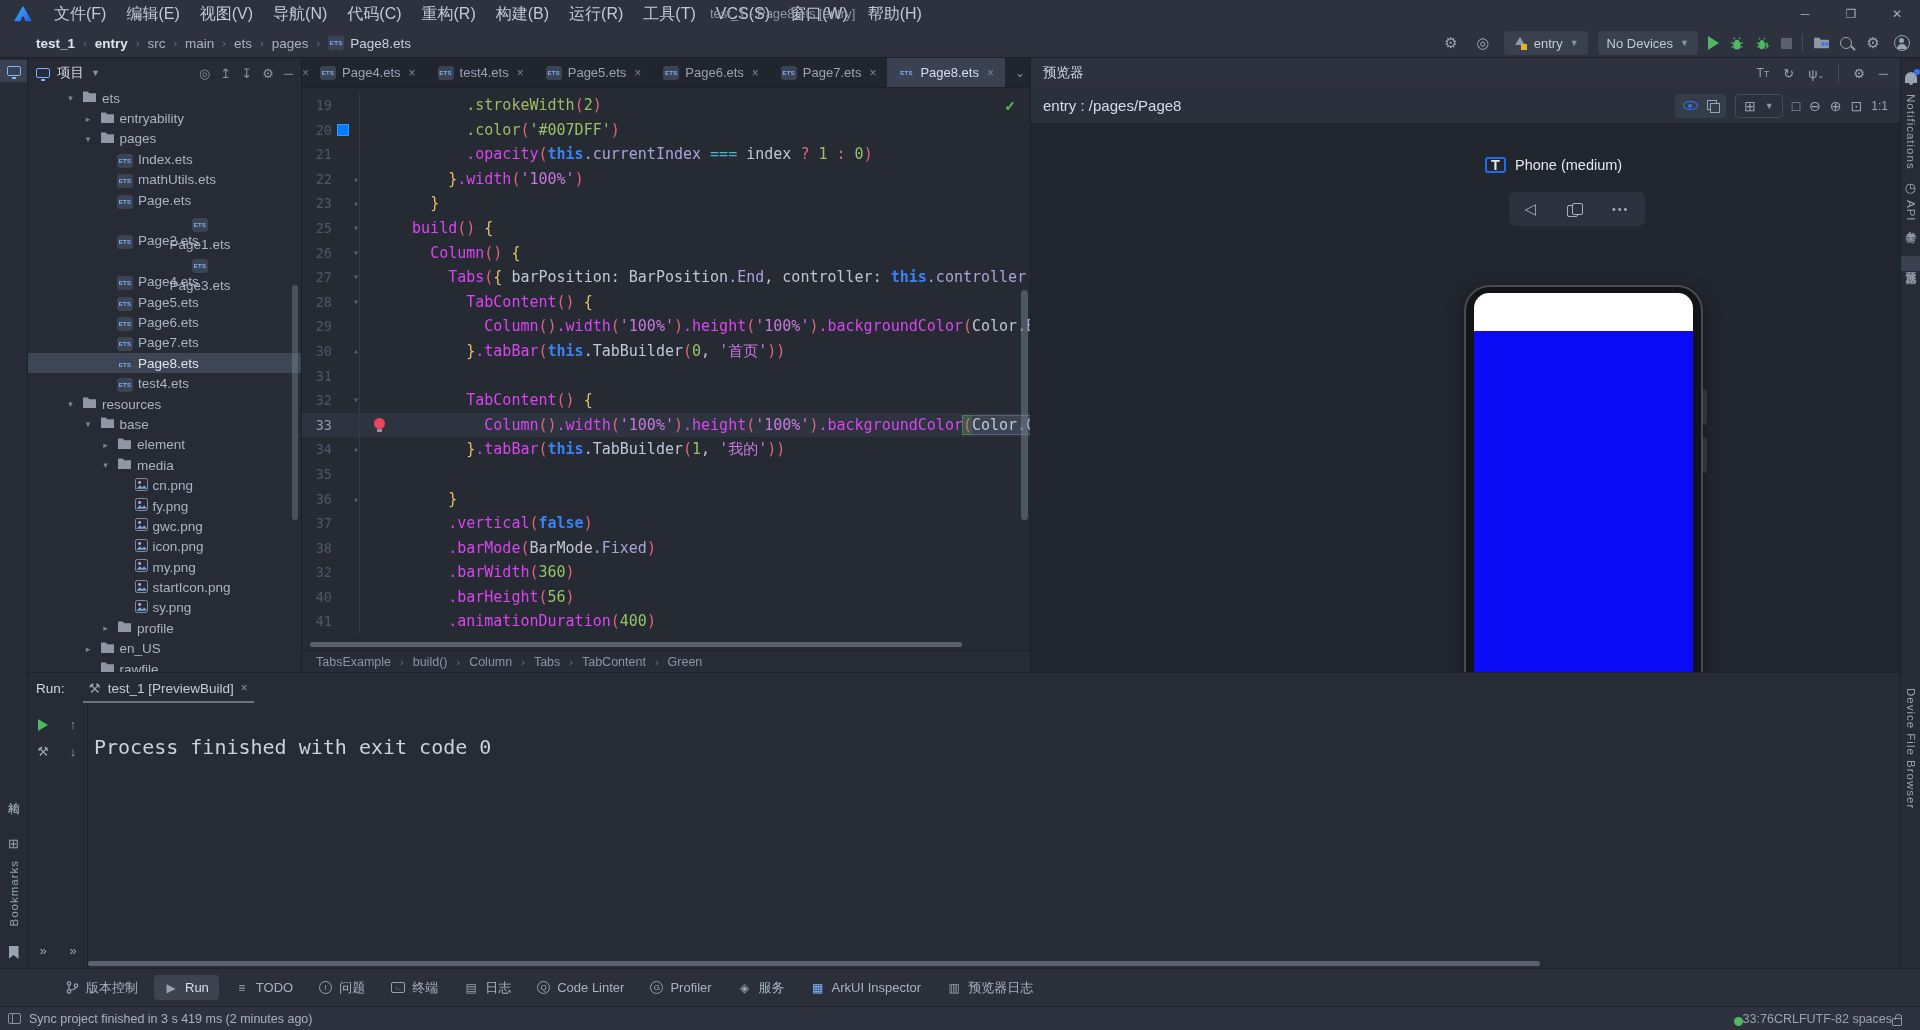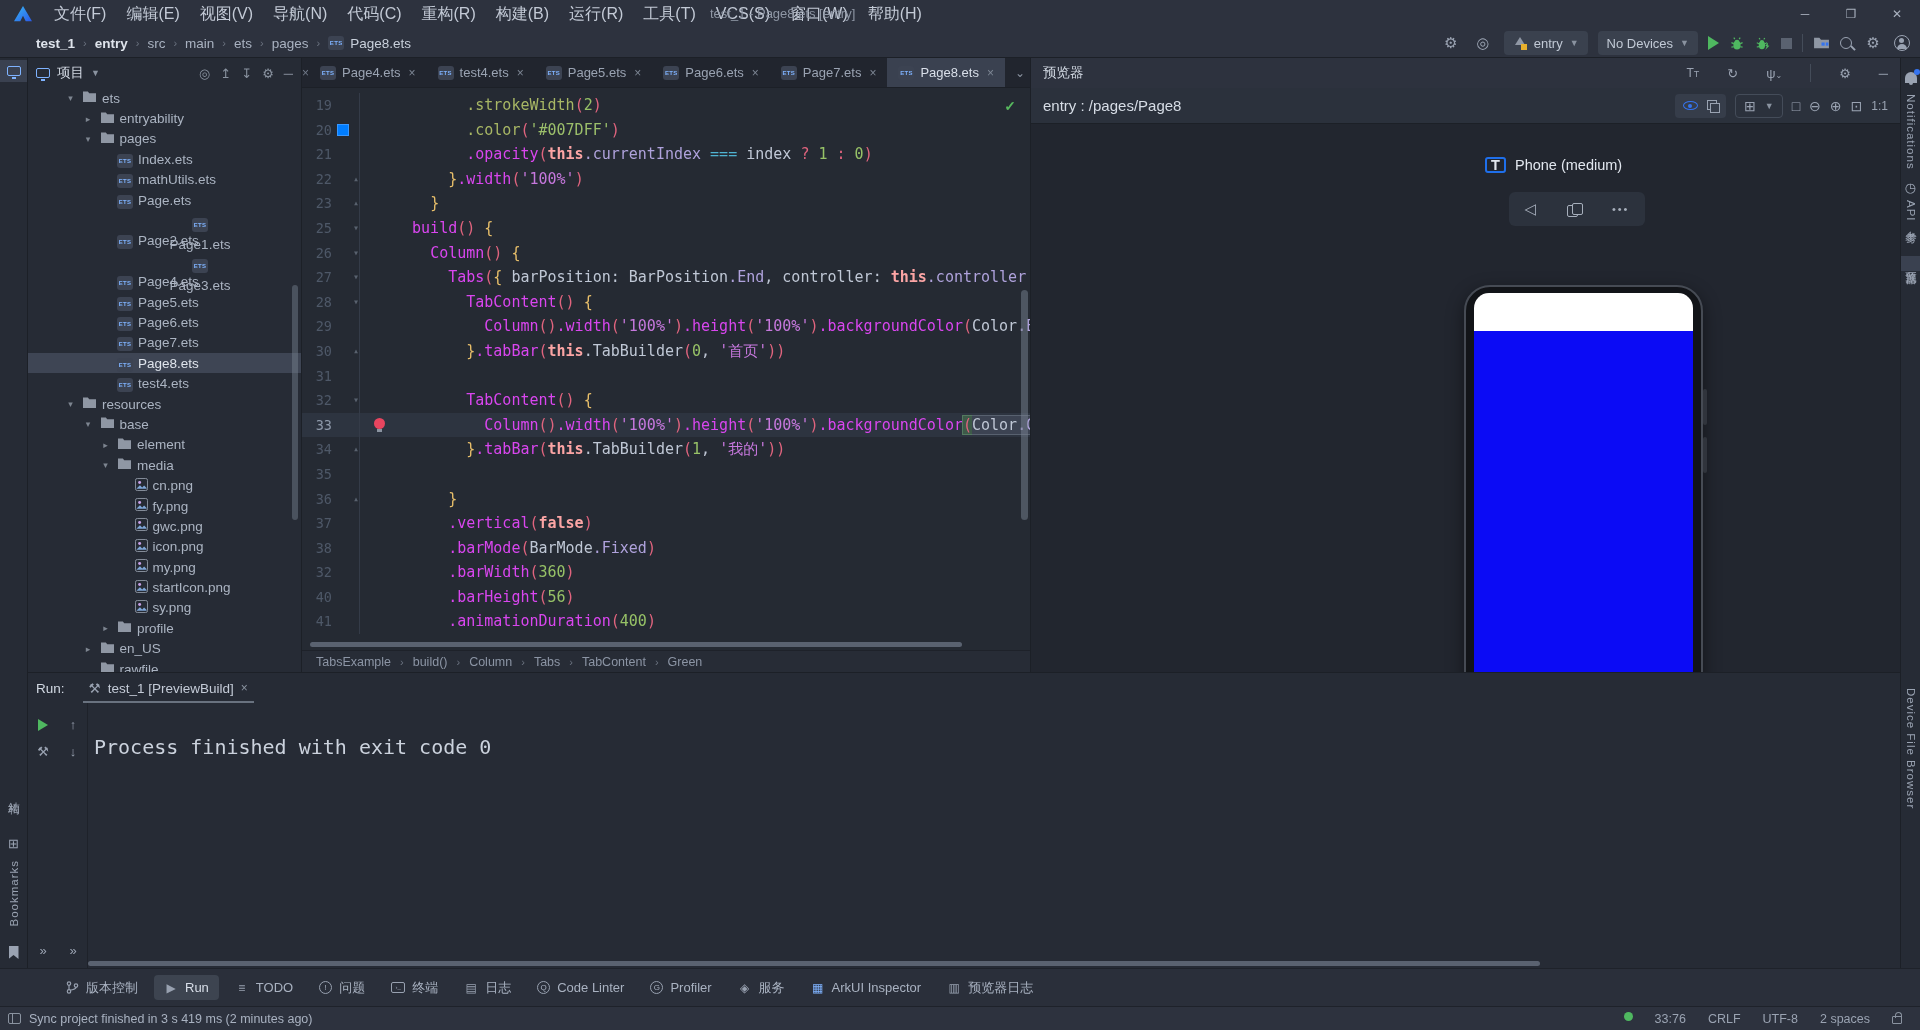--- a/index.html
+++ b/index.html
@@ -80,34 +80,34 @@
   .ln { width:30px; text-align:right; color:#4e5868; font-size:13.5px; flex:none; }
   .cl.active .ln { color:#8e99aa; }
   .gut { width:62px; position:relative; flex:none; }
   .gut::after { content:""; position:absolute; left:27px; top:0; bottom:0; width:1px; background:#343b48; }
   .mk-chip { position:absolute; left:5px; top:6px; width:12px; height:12px; background:#007dff; border:1px solid rgba(160,200,255,.35); }
   .mk-fold { position:absolute; left:21px; top:0; color:#59626f; font-size:10px; }
   .mk-bulb { position:absolute; left:42px; top:5px; width:11px; height:11px; border-radius:50%; background:#e8455f; }
   .mk-bulb::after { content:""; position:absolute; left:3px; top:11px; width:5px; height:3px; background:#8a93a0; }
   .tk-pln { color:#bfc7d5; } .tk-fn { color:#d946ef; } .tk-fng { color:#a8b765; }
   .tk-str { color:#c678dd; } .tk-strg { color:#9cbf6b; } .tk-num { color:#97c267; }
-  .tk-kw { color:#fca5a5; font-weight:bold; } .tk-prop { color:#afa2dc; }
+  .tk-kw { color:#3b82f6; font-weight:bold; } .tk-prop { color:#afa2dc; }
   .tk-par { color:#e0647e; } .tk-brc { color:#e8bf6a; } .tk-op { color:#4fb3d2; }
   .tk-parh { color:#e0647e; background:#3d5a49; box-shadow:0 0 0 1px #547a60; }
   .tk-plnh { color:#bfc7d5; background:#3c4352; box-shadow:0 1px 0 #58616f, 0 -1px 0 #58616f; }
   .tk-proph { color:#afa2dc; background:#3c4352; box-shadow:0 1px 0 #58616f, 0 -1px 0 #58616f; }
   #code-vscroll { position:absolute; right:2px; top:202px; width:7px; height:230px; border-radius:4px; background:rgba(120,130,145,.5); }
   #code-hscroll { position:absolute; left:8px; bottom:3px; width:652px; height:5px; border-radius:3px; background:#5a6270; }
   #ecrumbs { height:22px; background:#272c36; border-top:1px solid #1e222a; display:flex; align-items:center; gap:9px; padding-left:14px; font-size:12.5px; color:#8c95a5; }
 
   
   #preview { position:absolute; left:1030px; top:58px; width:870px; height:614px; background:#22262f; border-left:1px solid #1c2027; }
   #pv-head { height:30px; background:#2d323e; display:flex; align-items:center; padding:0 12px; }
   #pv-title { color:#d2d9e3; font-size:13.5px; }
-  #pv-head-icons { margin-left:auto; display:flex; align-items:center; gap:28px; color:#9aa3b2; font-size:13px; }
+  #pv-head-icons { margin-left:auto; display:flex; align-items:center; gap:14px; color:#9aa3b2; font-size:13px; }
   #pv-entry { height:36px; background:#2b313c; border-bottom:1px solid #1c2027; display:flex; align-items:center; padding:0 12px; }
   #pv-path { color:#d7dde6; font-size:15px; }
   #pv-entry-icons { margin-left:auto; display:flex; align-items:center; gap:9px; color:#9aa3b2; }
   .icgroup { background:#363d4a; border-radius:4px; height:24px; display:flex; align-items:center; gap:9px; padding:0 8px; }
   .eye { position:relative; width:15px; height:9px; border:1.6px solid #3574f0; border-radius:50%; }
   .eye::after { content:""; position:absolute; left:4px; top:1.5px; width:4px; height:4px; border-radius:50%; background:#3574f0; }
   .layers { position:relative; width:11px; height:11px; }
   .layers::before { content:""; position:absolute; left:0; top:0; width:8px; height:8px; border:1.4px solid #9aa3b2; background:#363d4a; }
   .layers::after { content:""; position:absolute; left:3px; top:3px; width:8px; height:8px; border:1.4px solid #9aa3b2; background:#363d4a; }
   .pv-ic { font-size:14px; }
@@ -150,21 +150,21 @@
   .tbtn { display:flex; align-items:center; gap:7px; padding:5px 10px; border-radius:4px; color:#a9b2c1; font-size:13px; }
   .tbtn.active { background:#3d4450; color:#d9dfe9; }
   .tbtn .ic { color:#98a1b0; font-size:12px; width:14px; text-align:center; }
   .circ { display:inline-flex; width:13px; height:13px; border:1.3px solid #98a1b0; border-radius:50%; font-size:8px; align-items:center; justify-content:center; }
   .term-ic { width:14px; height:11px; border:1.3px solid #98a1b0; border-radius:2px; font-size:6px; line-height:9px; text-align:center; color:#98a1b0; }
 
   
   #statusbar { position:absolute; left:0; top:1006px; width:1920px; height:24px; background:#2d323e; border-top:1px solid #1e222a; display:flex; align-items:center; padding:0 18px 0 8px; font-size:12.5px; color:#a9b2c1; }
   .win-ic { width:13px; height:11px; border:1.4px solid #8a93a0; border-radius:2px; position:relative; margin-right:8px; }
   .win-ic::after { content:""; position:absolute; left:3px; top:0; width:1.4px; height:9px; background:#8a93a0; }
-  #status-right { margin-left:auto; display:flex; align-items:flex-start; gap:22px; color:#9aa3b2; }
+  #status-right { margin-left:auto; display:flex; align-items:flex-end; color:#9aa3b2; }
   .gdot { width:9px; height:9px; border-radius:50%; background:#4fb860; }
   .lock { position:relative; width:10px; height:8px; border:1.3px solid #8a93a0; border-radius:1px; margin-top:4px; }
   .lock::before { content:""; position:absolute; left:1.5px; top:-5px; width:5px; height:5px; border:1.3px solid #8a93a0; border-bottom:none; border-radius:4px 4px 0 0; }
 </style>
 </head>
 <body>
 
 <div id="app">
 
   <div id="titlebar">

